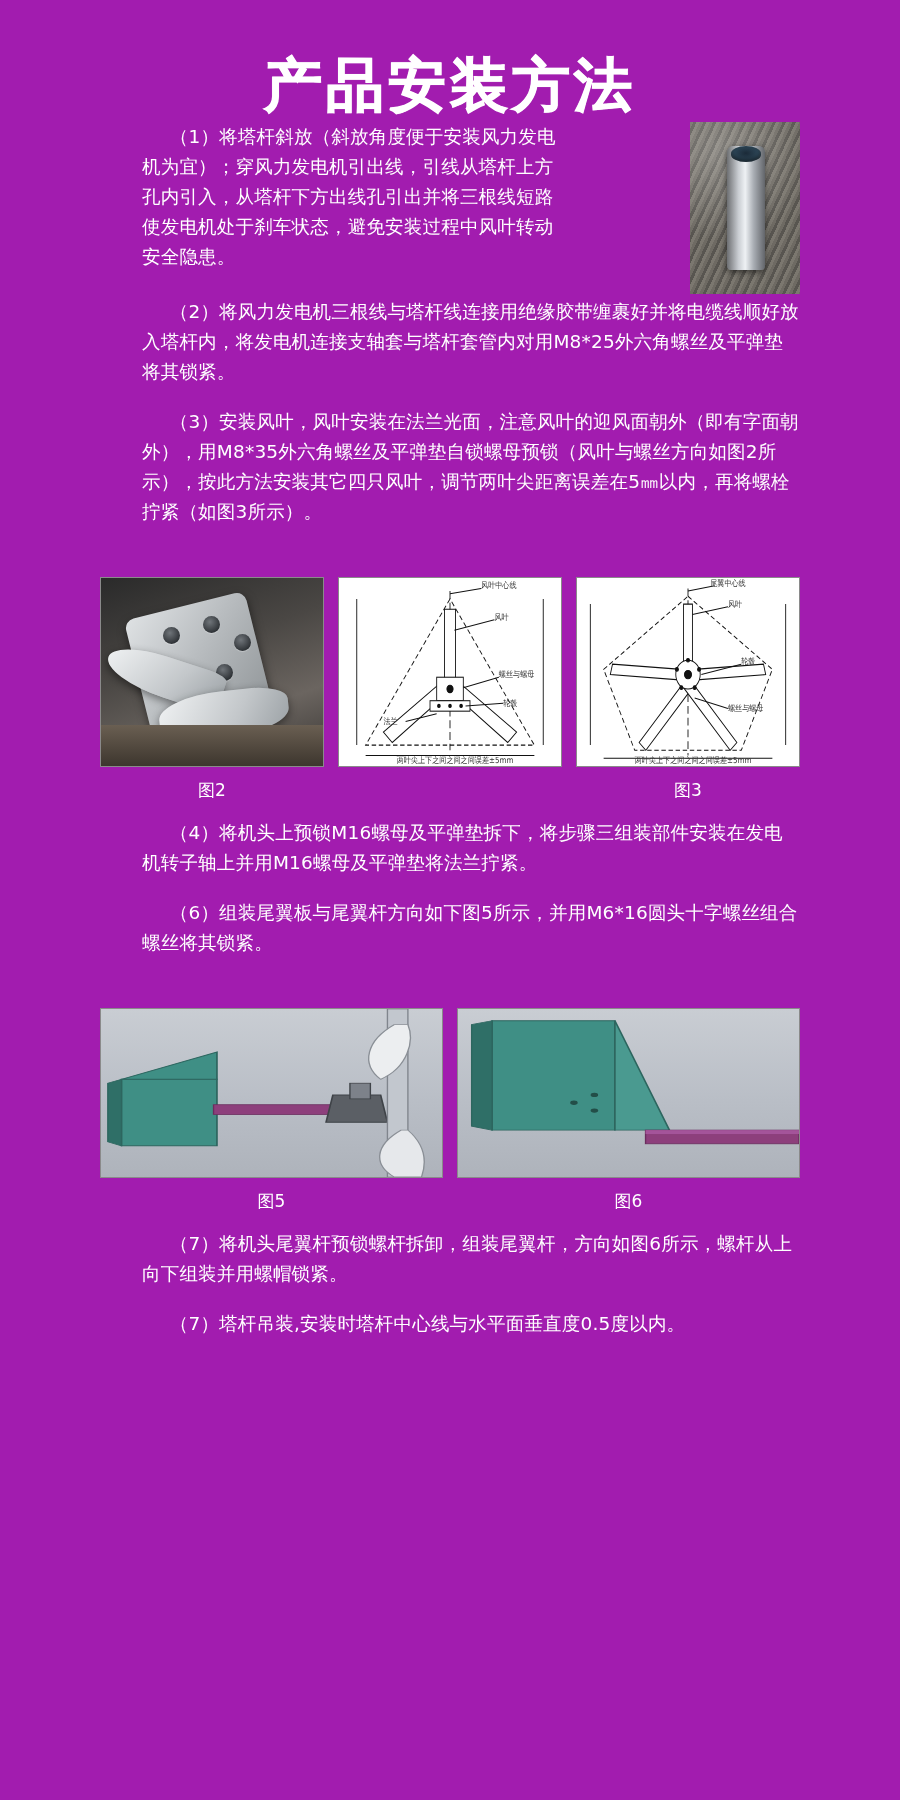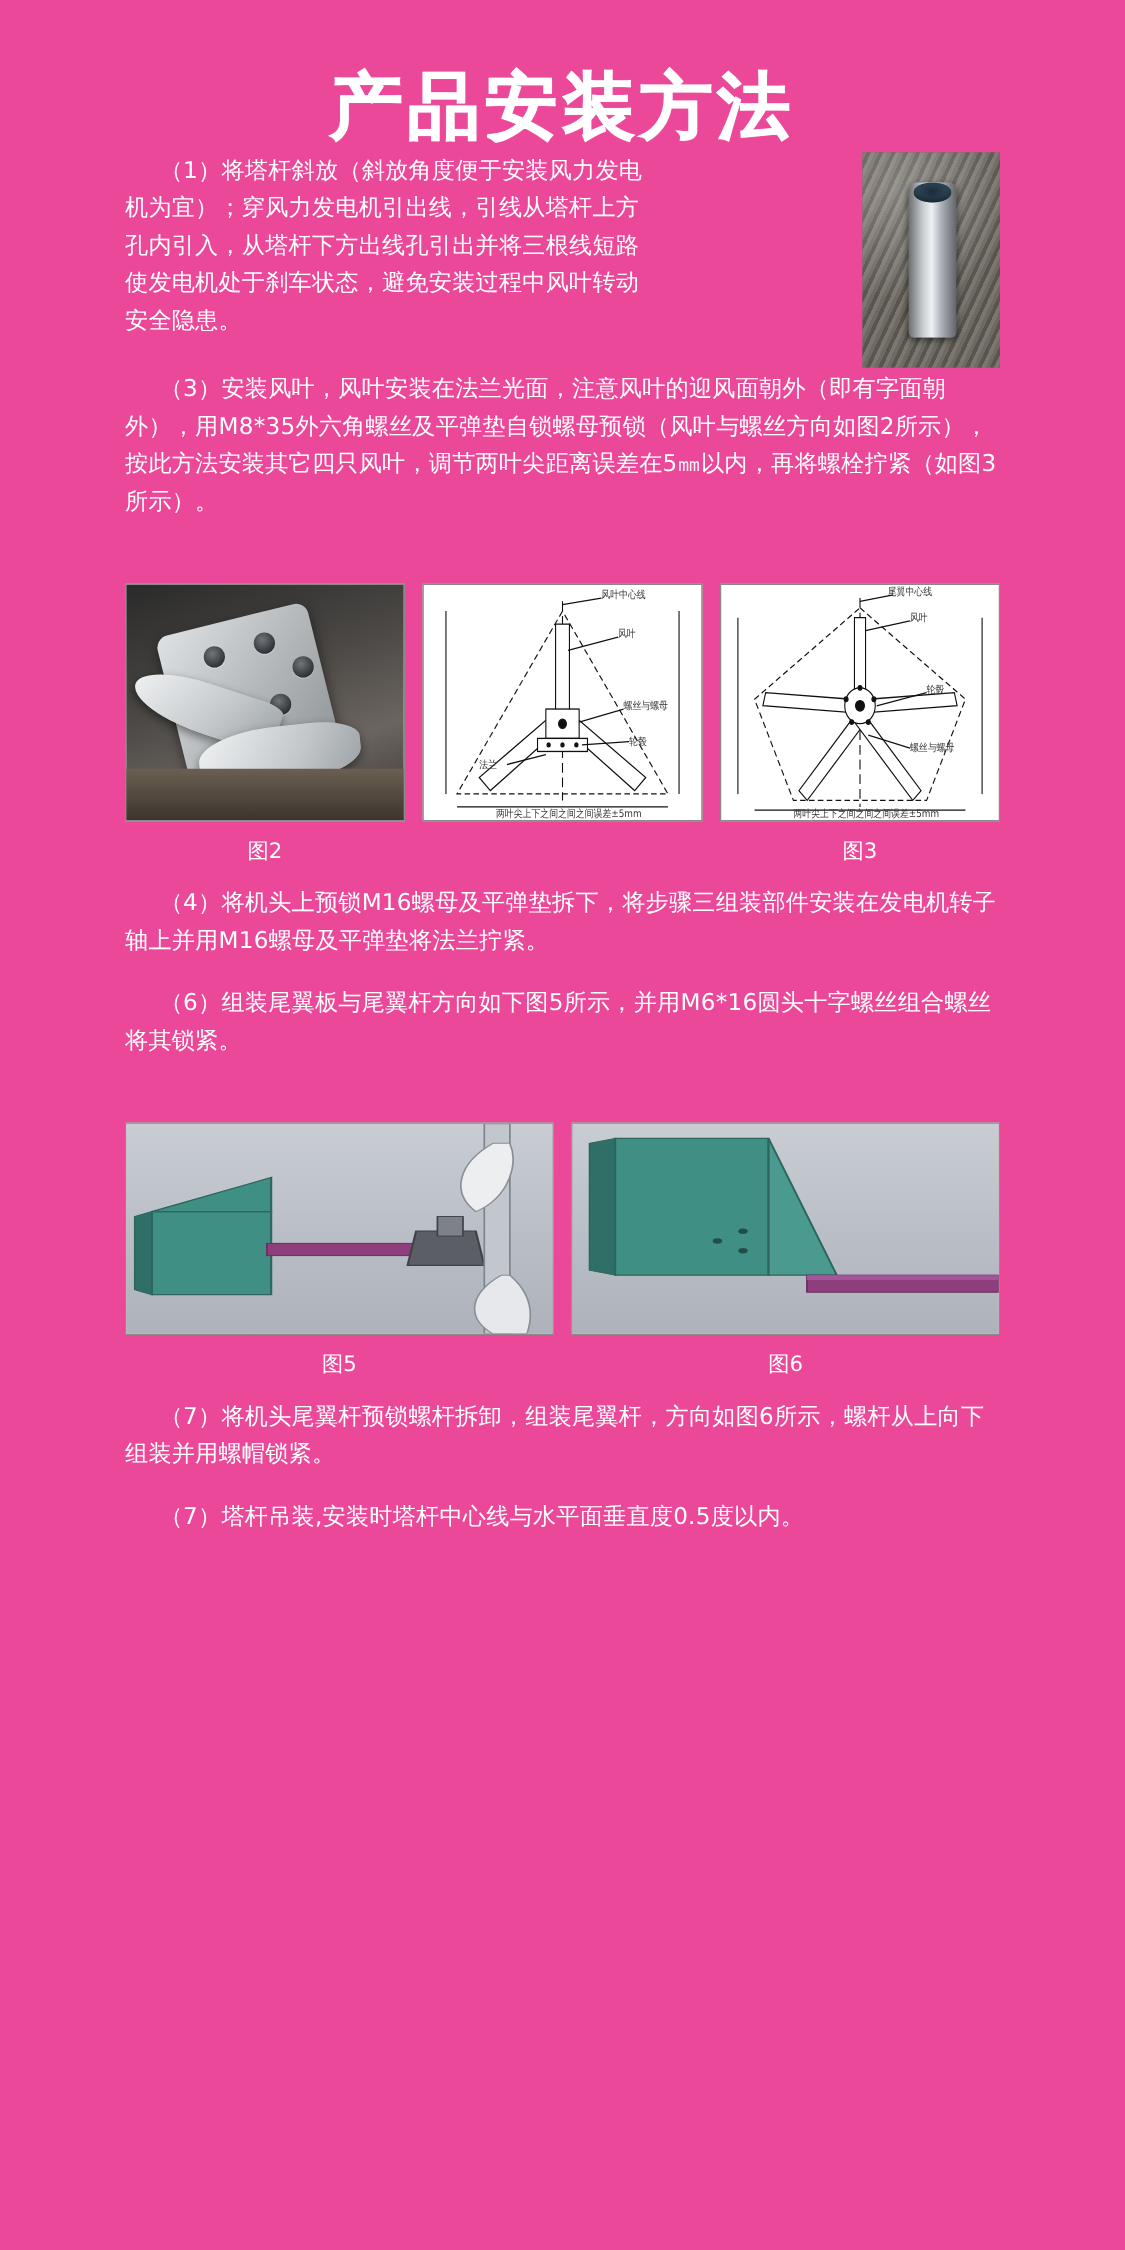--- a/index.html
+++ b/index.html
@@ -12,21 +12,21 @@
     height: 1800px;
     font-family: "Liberation Sans", sans-serif;
     color: #ffffff;
     overflow: hidden;
     position: relative;
   }
   .page {
     position: relative;
     width: 900px;
     height: 1800px;
-    background: #ec4899;
+    background: #a21caf;
     box-sizing: border-box;
   }
   
   .title-block {
     padding-top: 48px;
     text-align: center;
   }
   .title-line {
     font-family: "DejaVu Sans", sans-serif;
     font-weight: bold;
@@ -46,20 +46,21 @@
     font-family: "DejaVu Sans", sans-serif;
     font-size: 18.5px;
     line-height: 1.62;
     margin: 0 0 20px 0;
     text-indent: 0;
     color: #ffffff;
     letter-spacing: 0.2px;
   }
   p.para.indent {
     text-indent: 1.5em;
+    margin-left: 42px;
   }
   
   .intro-wrap {
     position: relative;
     min-height: 175px;
   }
   .intro-photo {
     position: absolute;
     right: 0;
     top: 0;
@@ -207,20 +208,21 @@
 
   <div class="content">
 
     <div class="intro-wrap">
       <div class="intro-photo">
         <div class="photo-tube"></div>
       </div>
       <p class="para indent intro-text">（1）将塔杆斜放（斜放角度便于安装风力发电机为宜）；穿风力发电机引出线，引线从塔杆上方孔内引入，从塔杆下方出线孔引出并将三根线短路使发电机处于刹车状态，避免安装过程中风叶转动安全隐患。</p>
     </div>
 
+    <p class="para indent">（2）将风力发电机三根线与塔杆线连接用绝缘胶带缠裹好并将电缆线顺好放入塔杆内，将发电机连接支轴套与塔杆套管内对用M8*25外六角螺丝及平弹垫将其锁紧。</p>
 
     <p class="para indent">（3）安装风叶，风叶安装在法兰光面，注意风叶的迎风面朝外（即有字面朝外），用M8*35外六角螺丝及平弹垫自锁螺母预锁（风叶与螺丝方向如图2所示），按此方法安装其它四只风叶，调节两叶尖距离误差在5㎜以内，再将螺栓拧紧（如图3所示）。</p>
 
     <div class="fig-row">
 
       <div class="fig">
         <div class="frame" style="height:190px;">
           <div class="photo-hub">
             <div class="hubplate"></div>
             <div class="hole" style="left:28%; top:26%;"></div>

